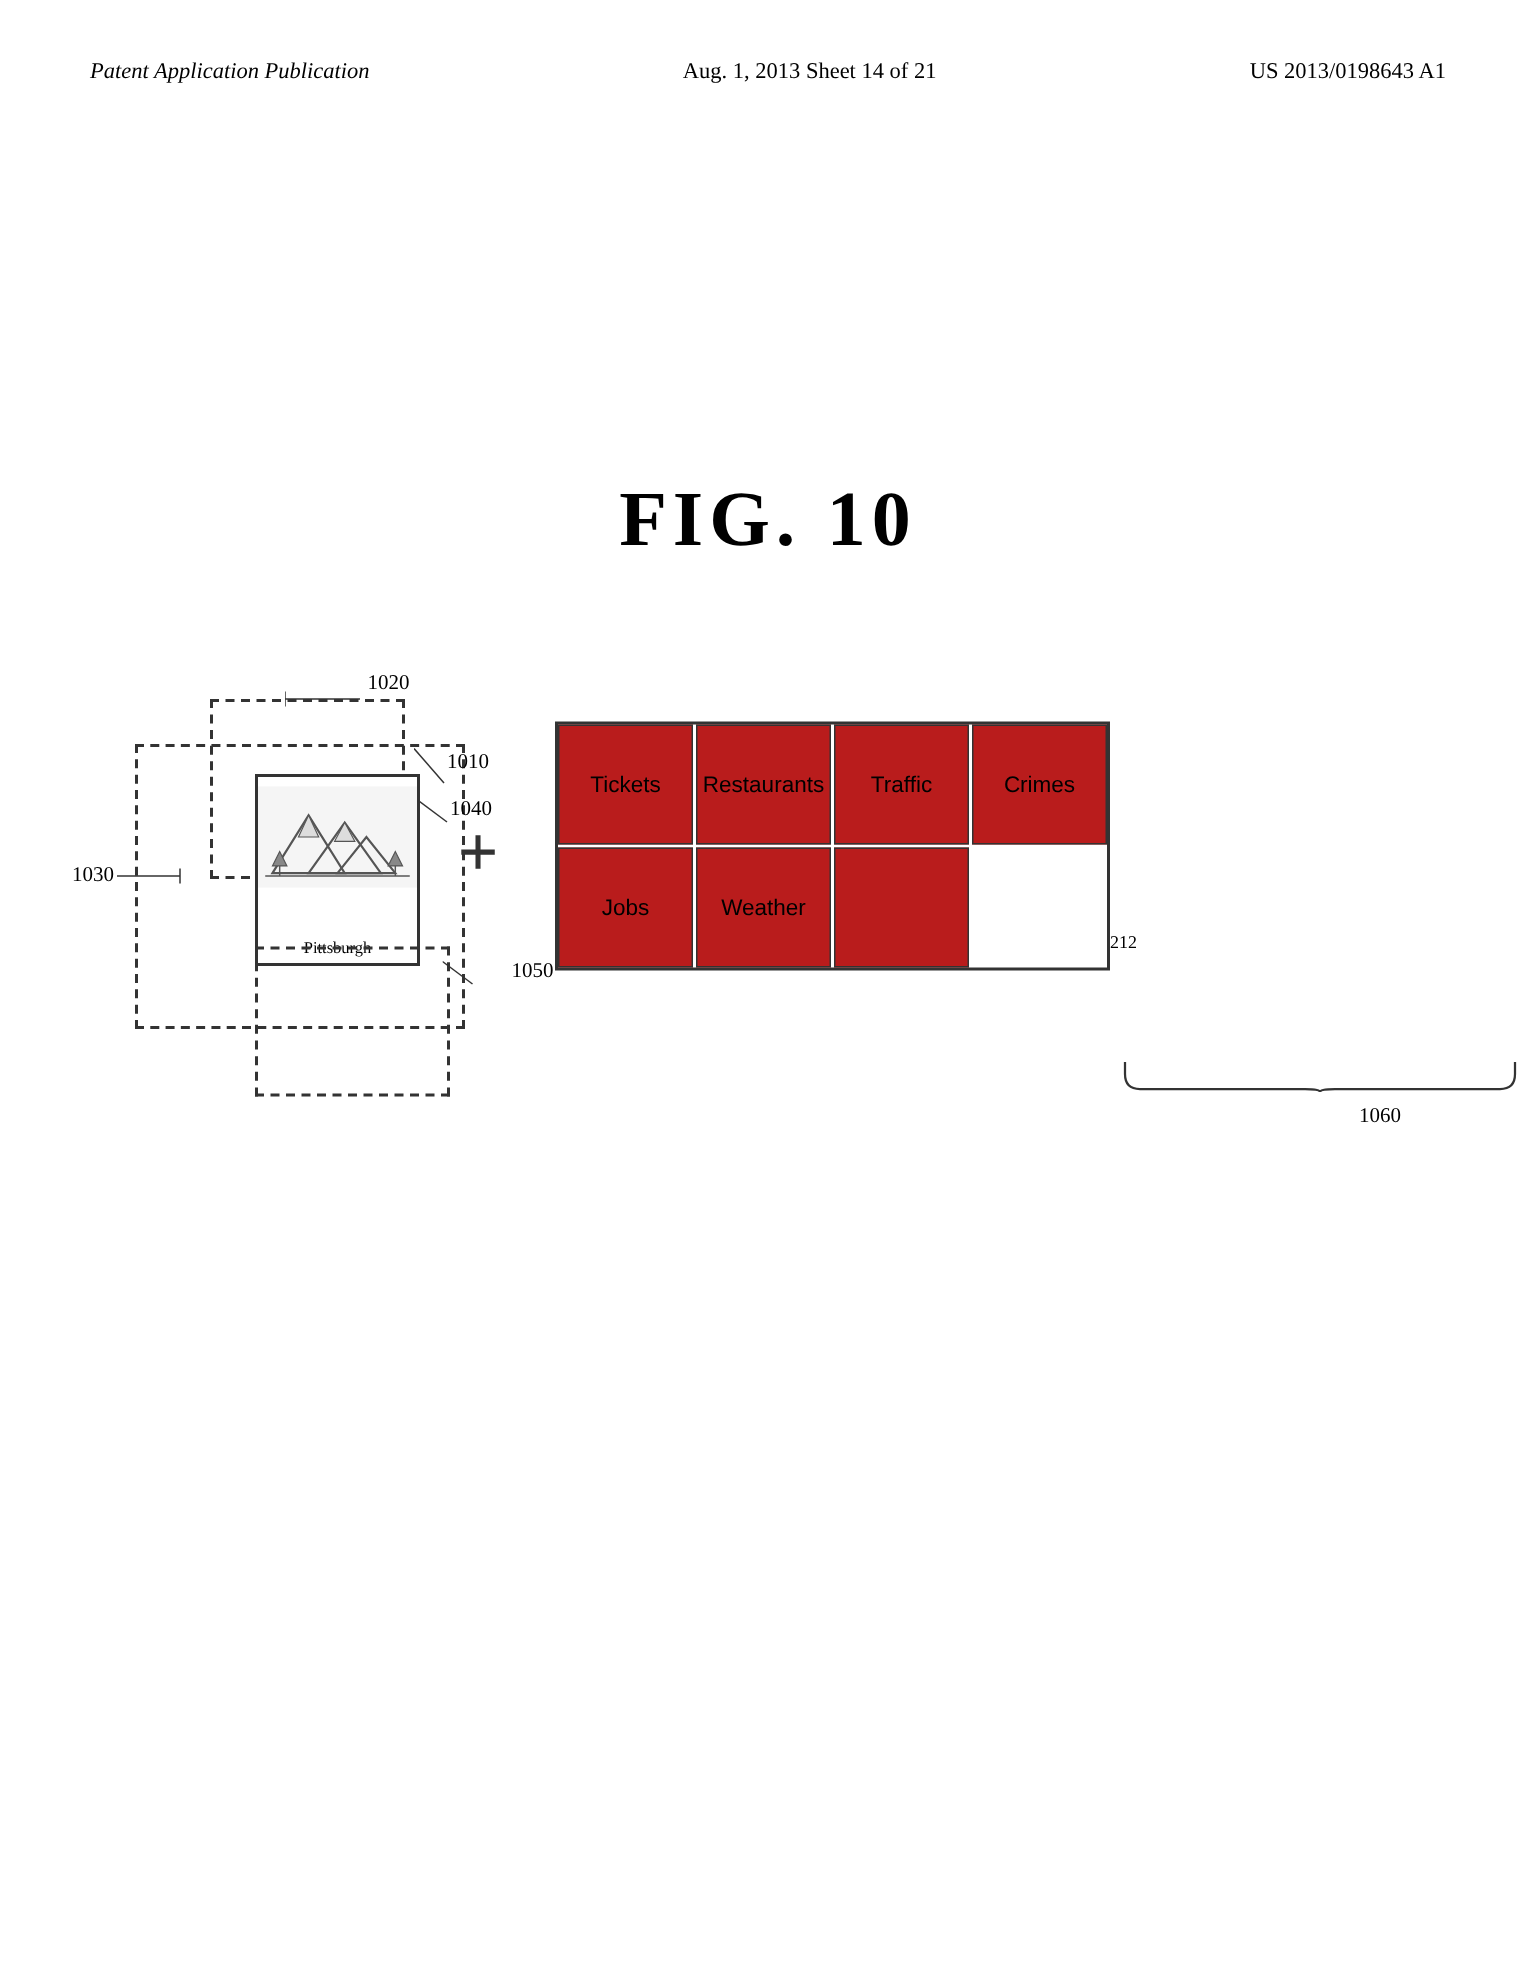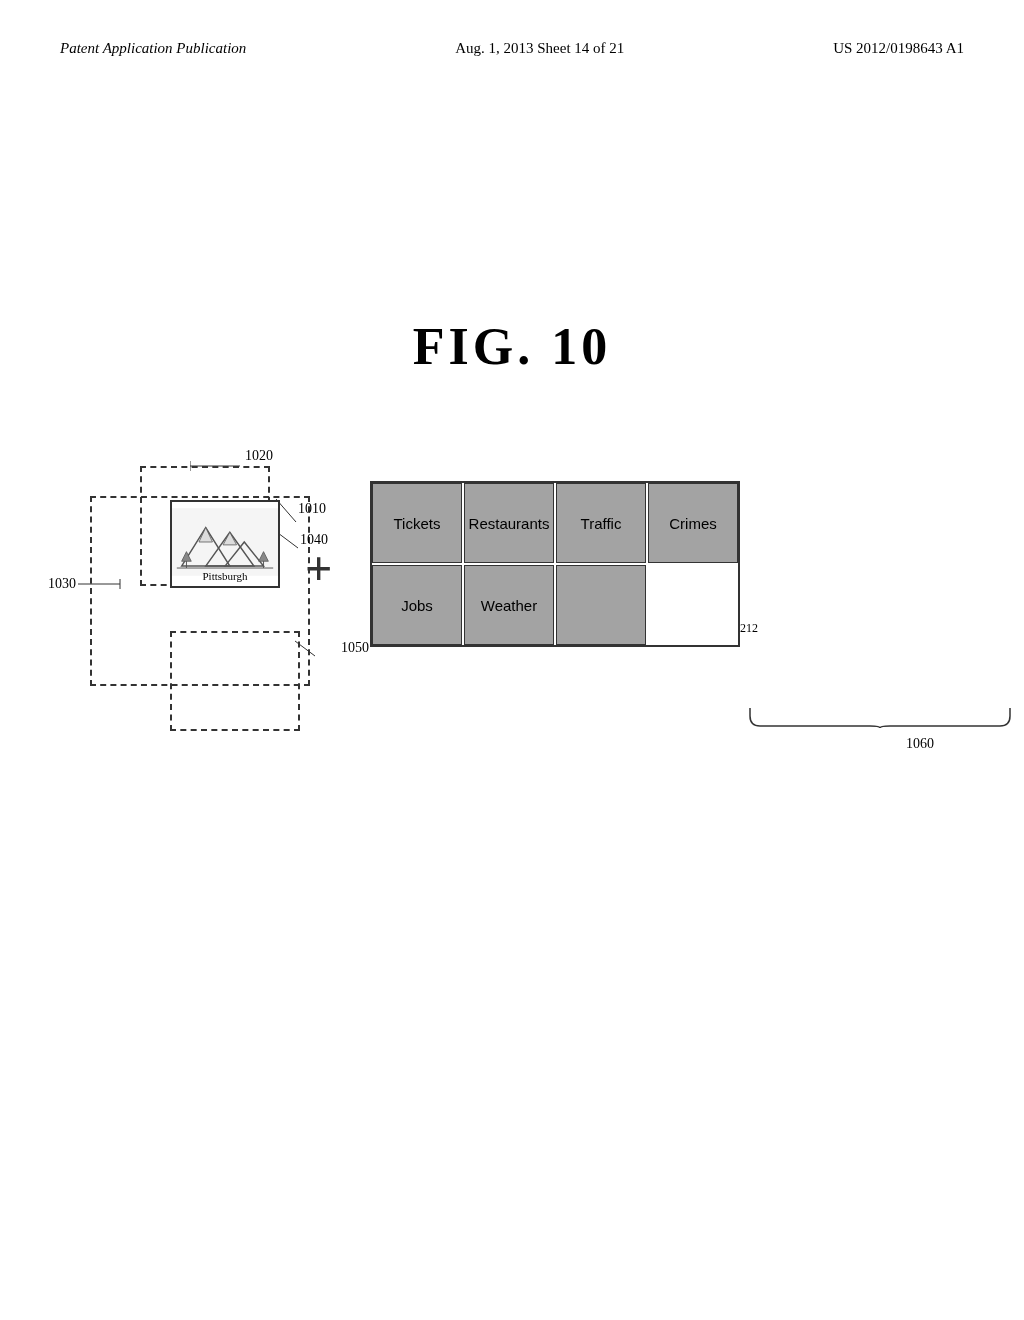--- a/index.html
+++ b/index.html
@@ -75,23 +75,23 @@
       top: 30px;
       width: 220px;
       height: 190px;
       border: 2px dashed #333;
     }
 
     
     .box-1040 {
       position: absolute;
       left: 80px;
-      top: 34px;
+      top: 50px;
       width: 110px;
-      height: 88px;
+      height: 128px;
       border: 2px solid #333;
       background: #fff;
       overflow: hidden;
     }
 
     
     .pittsburgh-label {
       position: absolute;
       bottom: 4px;
       left: 50%;
@@ -144,21 +144,21 @@
 
     .grid-cell {
       border: 1px solid #333;
       display: flex;
       align-items: center;
       justify-content: center;
       text-align: center;
       font-size: 15px;
       font-family: Arial, sans-serif;
       padding: 4px;
-      background: #a3a3a3;
+      background: #b91c1c;
     }
 
     
     .brace-area {
       position: absolute;
       left: 370px;
       top: 225px;
       width: 360px;
       text-align: center;
     }
@@ -181,21 +181,21 @@
       top: 195px;
       font-size: 12px;
     }
   </style>
 </head>
 <body>
 
 <div class="header">
   <div class="header-left">Patent Application Publication</div>
   <div class="header-center">Aug. 1, 2013   Sheet 14 of 21</div>
-  <div class="header-right">US 2012/0198643 A1</div>
+  <div class="header-right">US 2013/0198643 A1</div>
 </div>
 
 <div class="fig-title">FIG.  10</div>
 
 <div class="diagram-area">
 
   <div class="left-group">
 
     <div class="box-1020"></div>
 

